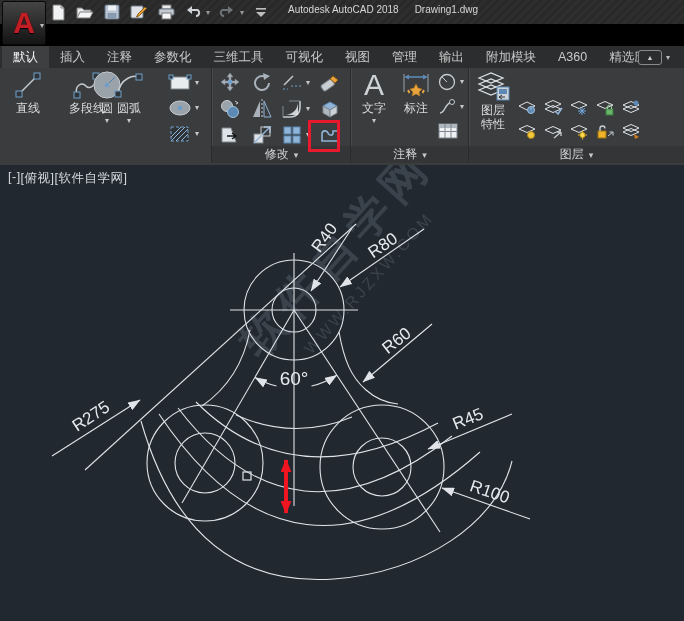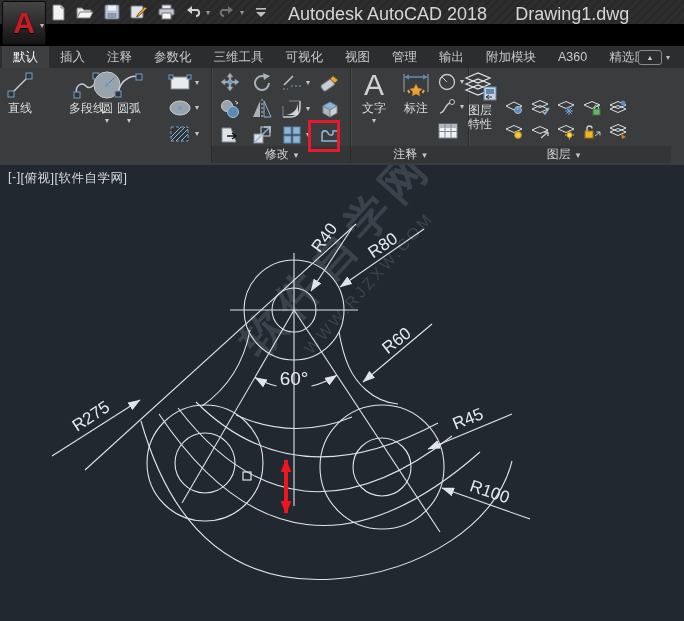--- a/index.html
+++ b/index.html
@@ -14,22 +14,22 @@
     border-bottom:1px solid #1e1e1e;display:flex;align-items:center;}
   #applogo{position:absolute;left:2px;top:1px;width:42px;height:42px;z-index:5;
     background:linear-gradient(#454545,#141414);border:1px solid #090909;border-radius:2px;
     display:flex;align-items:center;justify-content:center;}
   #applogo .a{font-size:30px;font-weight:bold;color:#c21e25;
     text-shadow:0 1px 1px #000, 0 0 2px #7a0d12;line-height:1;}
   #applogo .lc{position:absolute;right:1px;bottom:14px;color:#bbb;font-size:8px;}
   #qat{position:absolute;left:48px;top:2px;height:20px;display:flex;align-items:center;gap:7px;}
   .qbtn{width:20px;height:18px;display:flex;align-items:center;justify-content:center;}
   .qcaret{color:#9a9a9a;font-size:8px;margin-left:-4px;}
-  #title-center{position:absolute;left:288px;top:4px;display:flex;gap:28px;
-    color:#d6d6d6;font-size:18px;white-space:nowrap;}
+  #title-center{position:absolute;left:288px;top:4px;display:flex;gap:16px;
+    color:#d6d6d6;font-size:10px;white-space:nowrap;}
   
   #menu-items{display:flex;justify-content:space-between;flex:1;
     margin-left:118px;margin-right:16px;}
   .menu-item{color:#e3e3e3;font-size:12.5px;padding:2px 4px;cursor:default;}
   
   #tabrow{position:absolute;left:0;top:46px;width:684px;height:22px;background:#2c2d2e;
     display:flex;align-items:stretch;padding-left:2px;}
   .rtab{color:#c9c9c9;font-size:12.5px;display:flex;align-items:center;
     padding:0 11px;cursor:default;}
   .rtab.active{background:#3d3f41;color:#f2f2f2;}
@@ -157,21 +157,21 @@
     <span class="rtab">精选应用</span>
   </div>
   <div id="panel-toggle">
     <span class="box">▲</span>
     <span class="cv">▾</span>
   </div>
 
   <div id="ribbon">
 
     <div class="rpanel" style="left:0;width:212px;">
-      <div class="bigbtn" style="left:2px;width:36px;">
+      <div class="bigbtn" style="left:10px;width:36px;">
         <span class="ic">
           <svg width="28" height="30">
               <line x1="5" y1="24" x2="23" y2="6" stroke="#c6cbd0" stroke-width="1.5"></line>
               <rect x="2" y="21" width="6" height="6" fill="#30353b" stroke="#6f9fc8"></rect>
               <rect x="20" y="3" width="6" height="6" fill="#30353b" stroke="#6f9fc8"></rect>
             </svg>
         </span>
         <span class="lbl">直线</span>
       </div>
       <div class="bigbtn" style="left:40px;width:48px;margin-left:23px;">
@@ -380,21 +380,21 @@
               <path d="M8,2 V16 M14,2 V16 M2,9.5 H20" stroke="#7f8890"></path>
             </svg>
         </span>
       </div>
       <div class="pfooter">
         <span>注释</span>
       </div>
       <div class="sep"></div>
     </div>
 
-    <div class="rpanel" style="left:456px;width:215px;">
+    <div class="rpanel" style="left:469px;width:215px;">
       <div class="bigbtn" style="left:2px;width:44px;">
         <span class="ic">
           <svg width="36" height="32">
               <path d="M4,8 L16,3 L28,8 L16,13 z" fill="none" stroke="#dfe3e7" stroke-width="1.2"></path>
               <path d="M4,14 L16,9 L28,14 L16,19 z" fill="none" stroke="#dfe3e7" stroke-width="1.2"></path>
               <path d="M4,20 L16,15 L28,20 L16,25 z" fill="none" stroke="#dfe3e7" stroke-width="1.2"></path>
               <rect x="22" y="17" width="12" height="13" fill="#cdd2d7" stroke="#5d89b4"></rect>
               <rect x="24" y="19" width="8" height="5" fill="#5d89b4"></rect>
               <path d="M24,27 h6 M27,25 l-3,2 3,2" stroke="#30353b" fill="none"></path>
             </svg>

